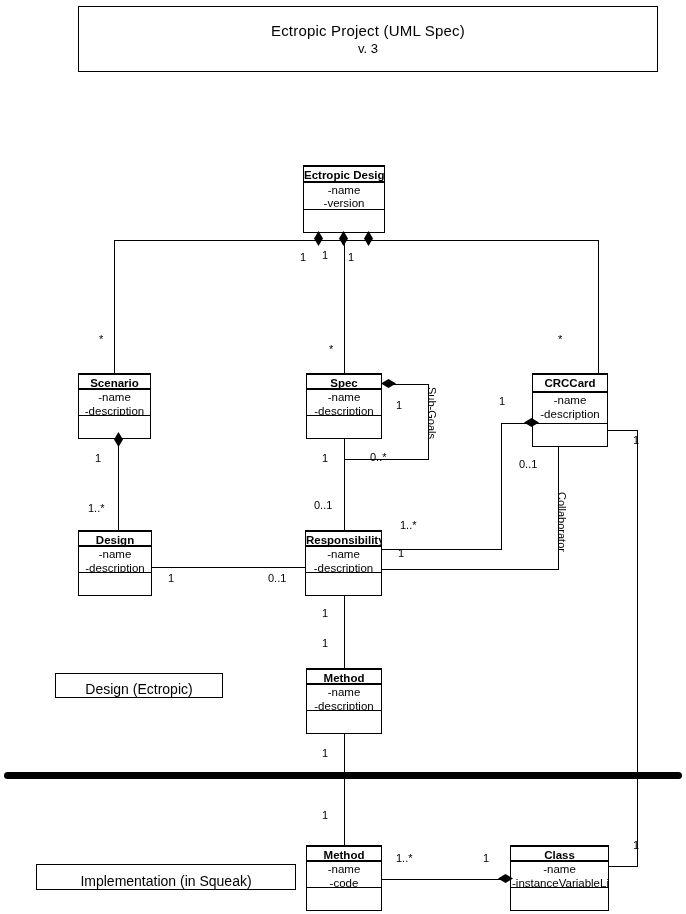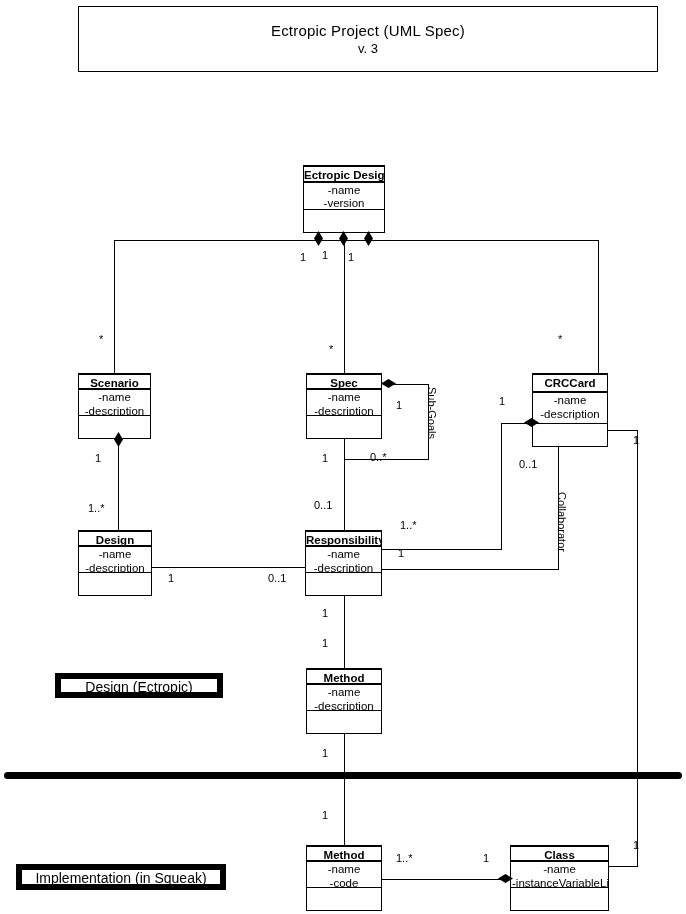--- a/index.html
+++ b/index.html
@@ -123,24 +123,24 @@
     white-space: nowrap;
     z-index: 4;
     transform-origin: 0 0;
     transform: rotate(90deg);
   }
 
   
   .legend-box {
     position: absolute;
     box-sizing: border-box;
-    border: 6px solid #000000;
+    border: 1px solid #000000;
     background: #fff;
     display: flex;
-    align-items: flex-start;
+    align-items: flex-end;
     justify-content: center;
     font-size: 14px;
     z-index: 7;
   }
 </style>
 </head>
 <body>
 
 <div id="canvas">
 
@@ -317,17 +317,17 @@
       <div>-name</div>
       <div>-instanceVariableList</div>
     </div>
     <div class="uml-ops"></div>
   </div>
 
   <div class="legend-box" style="left:55px; top:673px; width:168px; height:25px;">
     <span>Design (Ectropic)</span>
   </div>
 
-  <div class="legend-box" style="left:16px; top:864px; width:210px; height:26px;">
+  <div class="legend-box" style="left:36px; top:864px; width:260px; height:26px;">
     <span>Implementation (in Squeak)</span>
   </div>
 
 </div>
 
 </body></html>

